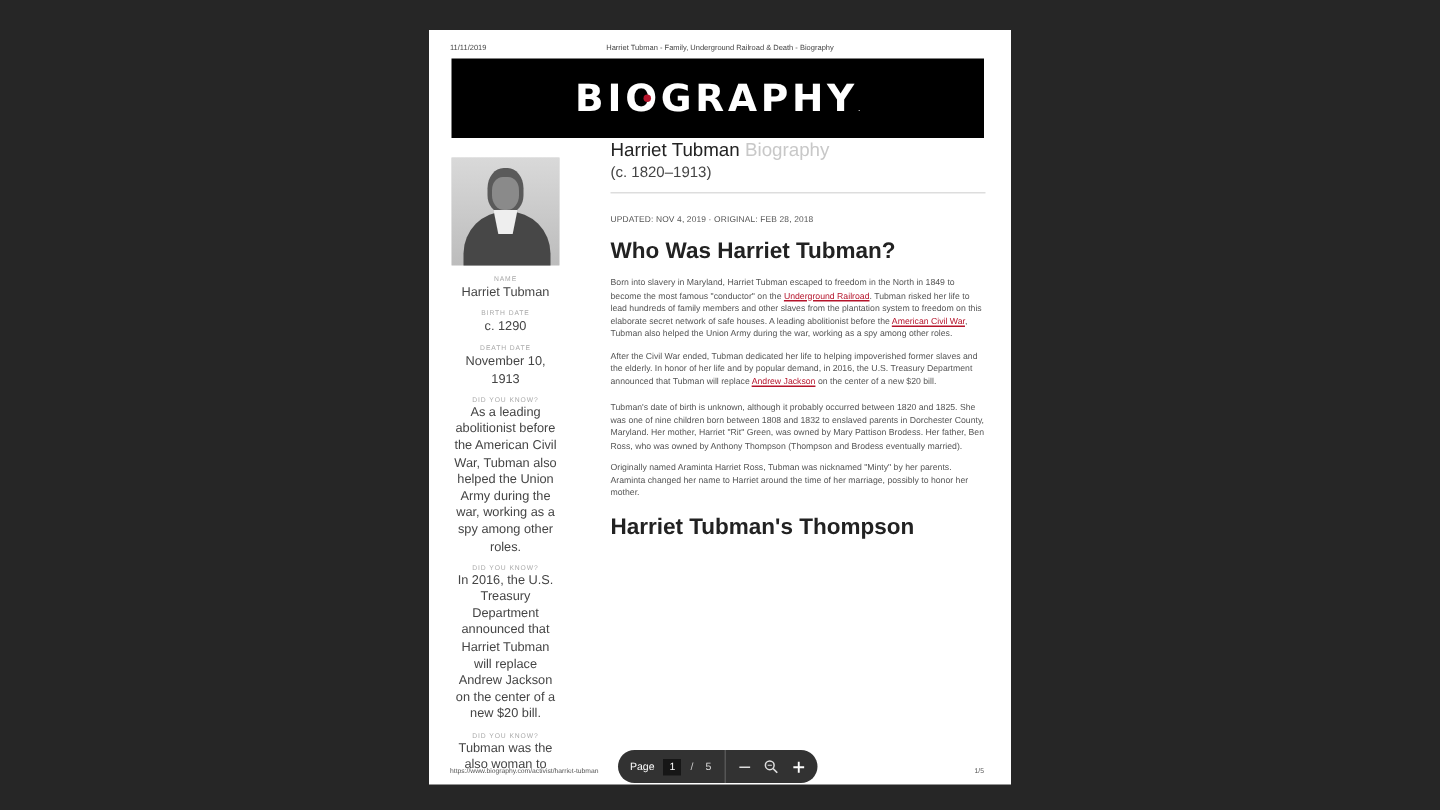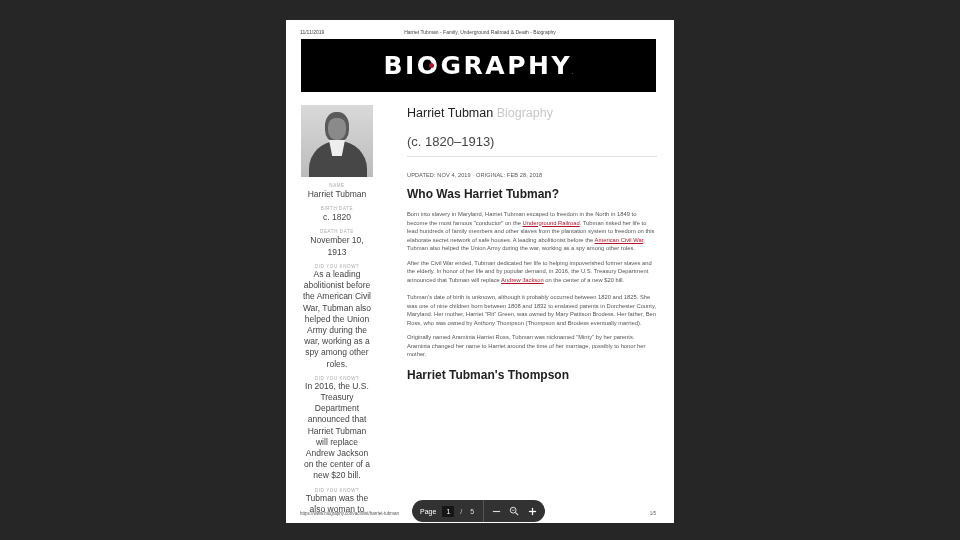--- a/index.html
+++ b/index.html
@@ -58,28 +58,28 @@
     position:absolute; left:28px; top:35px; width:16px; height:16px; background:#eee;
     clip-path:polygon(0 0,100% 0,80% 100%,20% 100%);
   }
   .side-label {
     font-size:4.5px; color:#aaa; letter-spacing:0.6px; text-transform:uppercase; margin-top:6px;
   }
   .side-value { font-size:8.5px; color:#444; line-height:12px; }
   .side-fact { font-size:8.5px; color:#444; line-height:11.2px; padding:0 1px; }
 
   
-  .main { position:absolute; left:121px; top:85px; width:250px; }
+  .main { position:absolute; left:121px; top:72px; width:250px; }
   .name-title { font-size:12.5px; color:#222; margin-top:1px; }
   .name-title .light { color:#c8c8c8; }
-  .dates { font-size:13px; color:#444; margin-top:14px; }
+  .dates { font-size:10px; color:#444; margin-top:3px; }
   .divider { height:1px; background:#ddd; margin-top:7px; }
   .updated { font-size:5.6px; color:#555; margin-top:15px; letter-spacing:0.1px; }
   .lede { font-size:9.2px; color:#444; line-height:12px; margin-top:13px; }
-  .h2 { font-size:12px; font-weight:bold; color:#222; margin-top:9px; }
+  .h2 { font-size:15px; font-weight:bold; color:#222; margin-top:9px; }
   .para { font-size:5.8px; color:#555; line-height:8.5px; margin-top:9px; }
   .para.tight { margin-top:6px; }
   .link { color:#b5142b; text-decoration:underline; }
 
   .print-footer {
     position:absolute; left:14px; right:18px; top:491px; font-size:4.5px; color:#555;
   }
   .footer-page { position:absolute; right:0; top:0; }
 
   
@@ -123,21 +123,21 @@
       <div class="bg"></div>
         <div class="head"></div>
         <div class="face"></div>
         <div class="body"></div>
         <div class="collar"></div>
     </div>
 
     <div class="side-label">NAME</div>
     <div class="side-value">Harriet Tubman</div>
     <div class="side-label">BIRTH DATE</div>
-    <div class="side-value">c. 1820</div>
+    <div class="side-value">c. 1290</div>
     <div class="side-label">DEATH DATE</div>
     <div class="side-value">November 10, 1913</div>
 
     <div class="side-label">DID YOU KNOW?</div>
     <div class="side-fact">As a leading abolitionist before the American Civil War, Tubman also helped the Union Army during the war, working as a spy among other roles.</div>
     <div class="side-label">DID YOU KNOW?</div>
     <div class="side-fact">In 2016, the U.S. Treasury Department announced that Harriet Tubman will replace Andrew Jackson on the center of a new $20 bill.</div>
     <div class="side-label">DID YOU KNOW?</div>
     <div class="side-fact">Tubman was the also woman to</div>
   </div>

